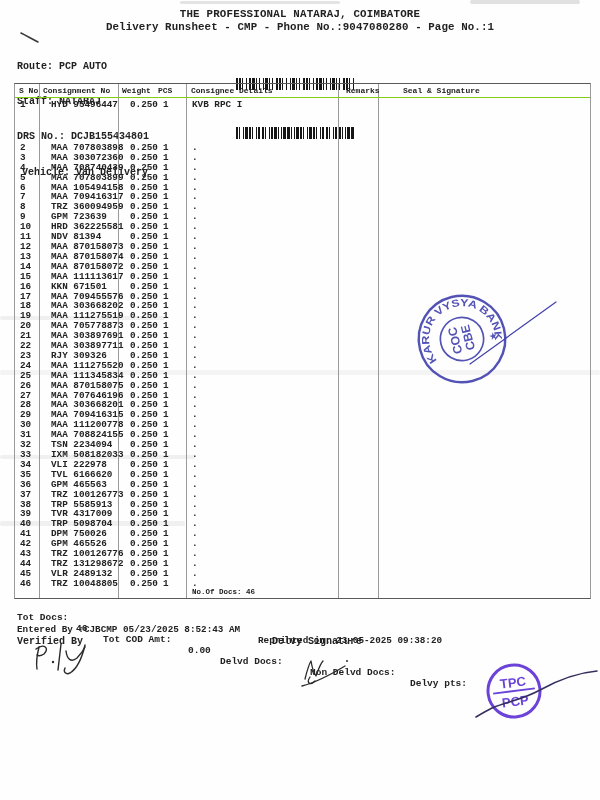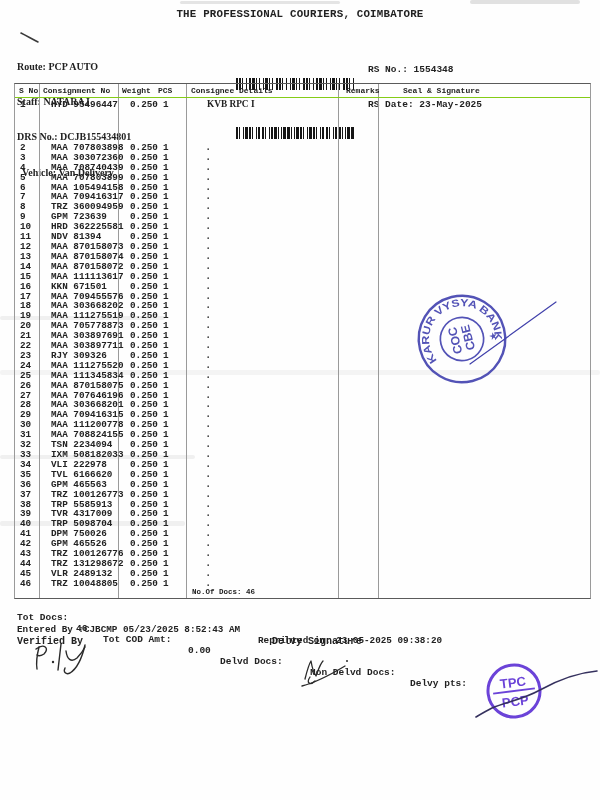--- a/index.html
+++ b/index.html
@@ -1,21 +1,21 @@
 <!DOCTYPE html>
 <html><head>
 <meta charset="utf-8">
 <style>
   html,body{margin:0;padding:0;background:#ffffff;}
   .page{position:relative;width:600px;height:800px;background:#fefefe;overflow:hidden;
         font-family:"Liberation Mono","DejaVu Sans Mono",monospace;color:#222;font-weight:700;}
   .abs{position:absolute;white-space:pre;}
   .title1{top:8px;left:0;right:0;text-align:center;font-size:10.8px;letter-spacing:0.2px;}
   .title2{top:21px;left:0;right:0;text-align:center;font-size:10.8px;letter-spacing:0.1px;}
-  .info-left{left:17px;top:37px;font-size:10px;line-height:11.8px;font-family:Liberation Serif, serif;}
+  .info-left{left:17px;top:37px;font-size:10px;line-height:11.8px;}
   .info-left div{white-space:pre;}
   .drs{font-weight:700;}
   .vehicle{padding-left:5px;}
   .info-right{left:368px;top:41px;font-size:9.5px;line-height:11.5px;}
   .barcode{left:236px;top:42px;width:118px;height:26px;}
   .barcode .band{height:12px;margin-bottom:1px;
     background:repeating-linear-gradient(90deg,#161616 0 1.6px,#fff 1.6px 2.6px,#161616 2.6px 5.2px,#fff 5.2px 6.2px,#161616 6.2px 7.2px,#fff 7.2px 9.6px,#161616 9.6px 10.6px,#fff 10.6px 13.4px);}
   .barcode .band.b2{background:repeating-linear-gradient(90deg,#161616 0 2.4px,#fff 2.4px 3.4px,#161616 3.4px 4.4px,#fff 4.4px 7px,#161616 7px 8px,#fff 8px 9px,#161616 9px 11.6px,#fff 11.6px 12.8px);}
 
   
@@ -28,21 +28,21 @@
   .h-sno{left:4px;} .h-cons{left:28px;} .h-wt{left:107px;} .h-pcs{left:143px;}
   .h-det{left:176px;} .h-rem{left:331px;} .h-seal{left:388px;}
   .tbody{position:absolute;top:16px;left:0;right:0;}
   .trow{display:flex;height:9.92px;line-height:9.9px;font-size:9.3px;}
   .trow.first{margin-bottom:33px;}
   .cell{white-space:pre;overflow:visible;box-sizing:border-box;}
   .cell-sno{width:24px;padding-left:5px;}
   .cell-consignment{width:79px;padding-left:12px;}
   .cell-weight{width:38px;padding-left:12px;}
   .cell-pcs{width:30px;padding-left:7px;}
-  .cell-consignee{flex:1;padding-left:21px;font-family:Liberation Serif, serif;}
+  .cell-consignee{flex:1;padding-left:6px;}
   .docs-note{position:absolute;top:504px;left:177px;font-size:7.5px;white-space:pre;}
 
   
   .totline{top:601px;left:0;right:0;font-size:9.5px;height:11px;}
   .totline span{position:absolute;white-space:pre;}
   .t1{left:17px;} .t1v{left:76px;} .t2{left:103px;} .t2v{left:188px;}
   .t3{left:220px;} .t4{left:310px;} .t5{left:410px;}
   .entered{top:613px;left:0;right:0;font-size:9.3px;height:11px;}
   .entered span{position:absolute;white-space:pre;}
   .e1{left:17px;} .e2{left:258px;}
@@ -68,38 +68,35 @@
 
 <div class="page">
 
   <div class="smudge sm1"></div>
   <div class="smudge sm2"></div>
   <div class="smudge sm3"></div>
   <div class="smudge sm4"></div>
   <div class="smudge sm5"></div>
   <div class="smudge sm6"></div>
 
-  <div class="abs title1">THE PROFESSIONAL COURIERS, COIMBATORE</div>
+  <div class="abs title1">THE PROFESSIONAL NATARAJ, COIMBATORE</div>
+  <div class="abs title2">Delivery Runsheet - CMP - Phone No.:9047080280 - Page No.:1</div>
 
   <div class="abs info-left">
     <div>Route: PCP AUTO</div>
     <div>Staff: NATARAJ</div>
     <div class="drs">DRS No.: DCJB155434801</div>
     <div class="vehicle">Vehicle: Van Delivery</div>
   </div>
 
   <div class="abs barcode">
     <div class="band"></div>
     <div class="band b2"></div>
   </div>
 
-  <div class="abs info-right">
-    <div>RS No.: 1554348</div>
-    <div>RS Date: 23-May-2025</div>
-  </div>
 
   <div class="abs dtable">
     <div class="vline" style="left:24px"></div>
     <div class="vline" style="left:103px"></div>
     <div class="vline" style="left:171px"></div>
     <div class="vline" style="left:323px"></div>
     <div class="vline" style="left:363px"></div>
 
     <div class="thead">
       <span class="h-sno">S No</span>

